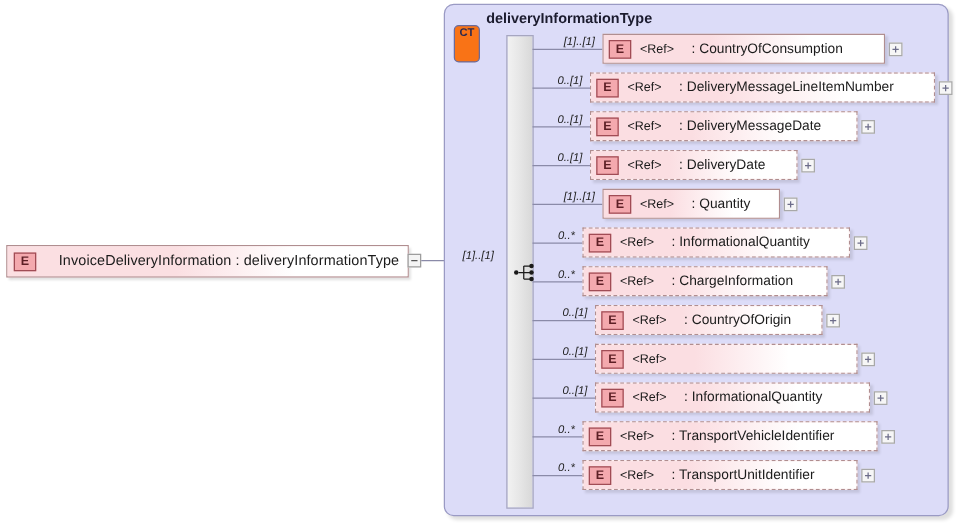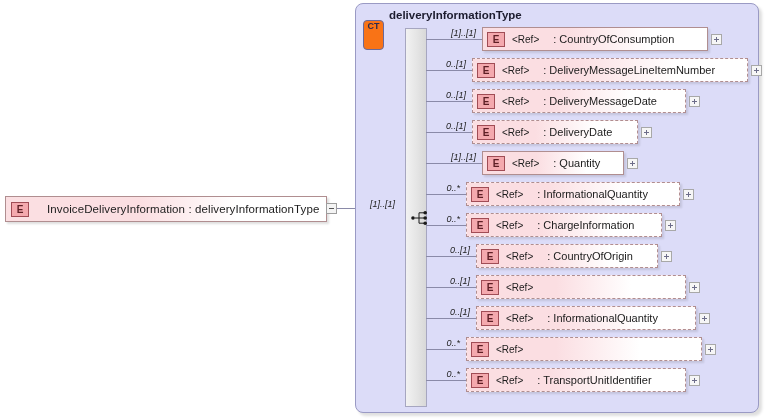--- a/index.html
+++ b/index.html
@@ -341,20 +341,21 @@
     <span class="ref-text">&lt;Ref&gt;</span>
     <span class="name-text">: InformationalQuantity</span>
   </div>
 <div class="expand" style="left: 699px; top: 313px;"></div>
 <div class="row-connector" style="left: 426px; top: 349px; width: 40px;"></div>
 <div class="card" style="left: 408px; top: 338px; width: 52px;">0..*</div>
 <div class="elem-row optional" style="left: 466px; top: 337px; width: 236px;">
     <div class="row-shade"></div>
     <span class="e-badge">E</span>
     <span class="ref-text">&lt;Ref&gt;</span>
+    <span class="name-text">: TransportVehicleIdentifier</span>
   </div>
 <div class="expand" style="left: 705px; top: 344px;"></div>
 <div class="row-connector" style="left: 426px; top: 380px; width: 40px;"></div>
 <div class="card" style="left: 408px; top: 369px; width: 52px;">0..*</div>
 <div class="elem-row optional" style="left: 466px; top: 368px; width: 220px;">
     <div class="row-shade"></div>
     <span class="e-badge">E</span>
     <span class="ref-text">&lt;Ref&gt;</span>
     <span class="name-text">: TransportUnitIdentifier</span>
   </div>

